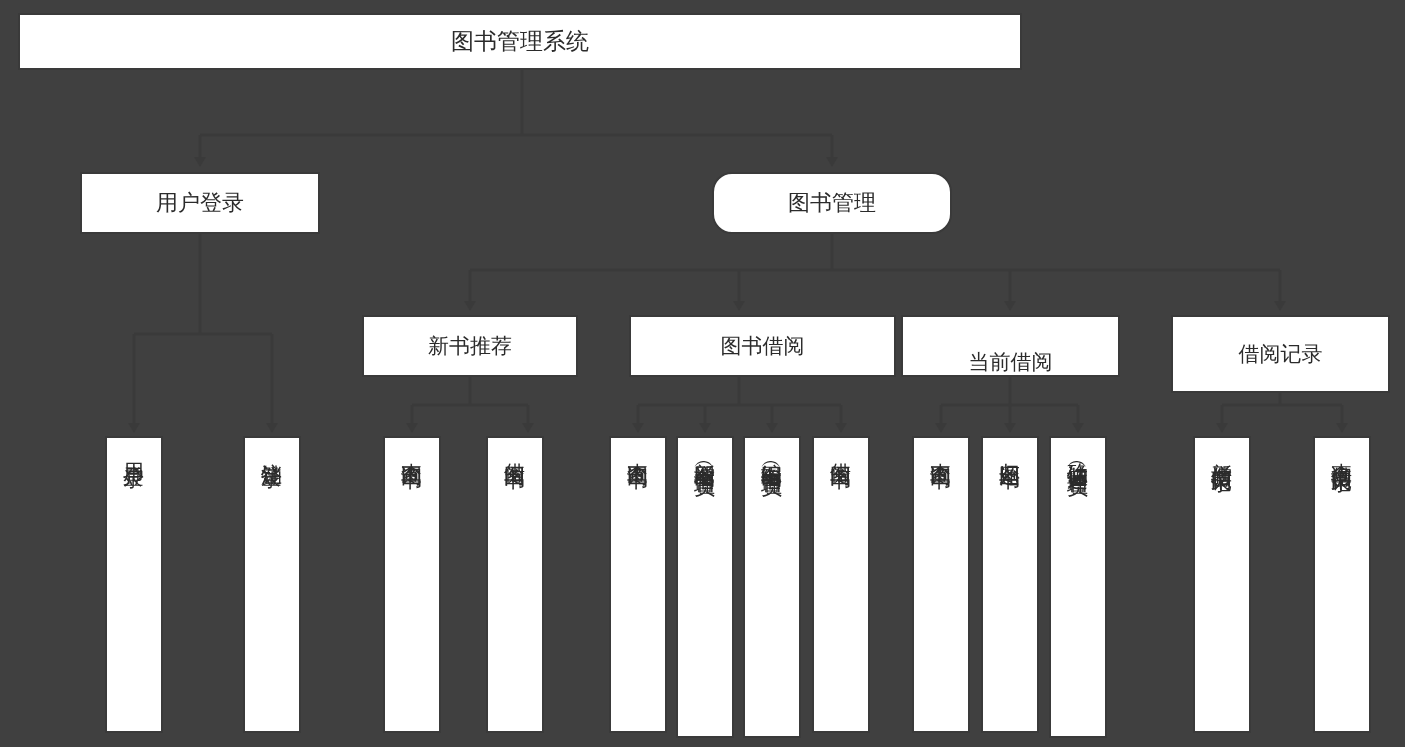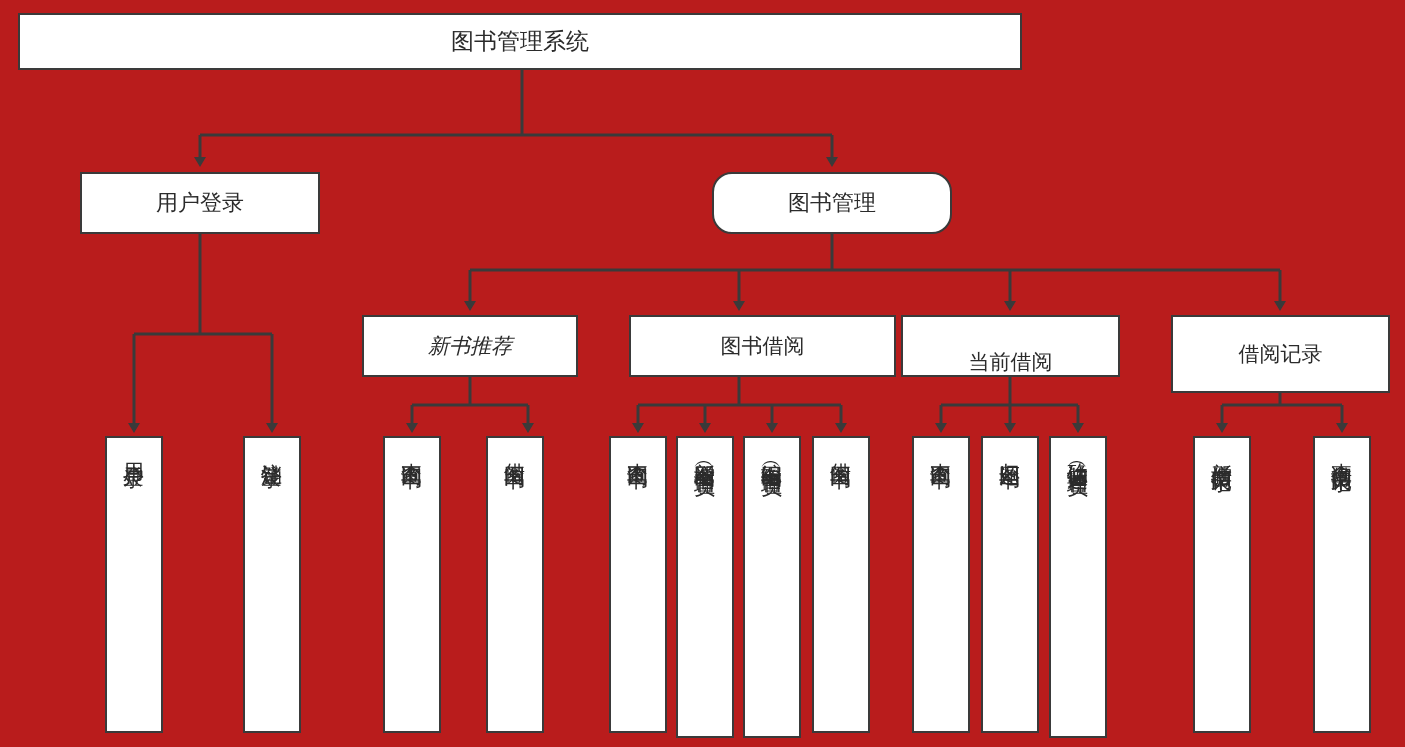--- a/index.html
+++ b/index.html
@@ -8,21 +8,21 @@
     padding: 0;
     background: #ffffff;
   }
   body {
     font-family: "Liberation Sans", "DejaVu Sans", sans-serif;
   }
   #diagram-root {
     position: relative;
     width: 1405px;
     height: 747px;
-    background: #b91c1c;
+    background: #404040;
     overflow: hidden;
   }
   #edge-layer {
     position: absolute;
     left: 0;
     top: 0;
     width: 1405px;
     height: 747px;
     pointer-events: none;
   }
@@ -132,21 +132,21 @@
     <span class="node-label">图书管理系统</span>
   </div>
 
   <div class="node level2" style="left:80px; top:172px; width:240px; height:62px;">
     <span class="node-label">用户登录</span>
   </div>
   <div class="node level2" style="left:712px; top:172px; width:240px; height:62px;border-radius:20px;">
     <span class="node-label">图书管理</span>
   </div>
 
-  <div class="node level3" style="left:362px; top:315px; width:216px; height:62px;font-style:italic;">
+  <div class="node level3" style="left:362px; top:315px; width:216px; height:62px;">
     <span class="node-label">新书推荐</span>
   </div>
   <div class="node level3" style="left:629px; top:315px; width:267px; height:62px;">
     <span class="node-label">图书借阅</span>
   </div>
   <div class="node level3" style="left:901px; top:315px; width:219px; height:62px;align-items:flex-end;">
     <span class="node-label">当前借阅</span>
   </div>
   <div class="node level3" style="left:1171px; top:315px; width:219px; height:78px;">
     <span class="node-label">借阅记录</span>

